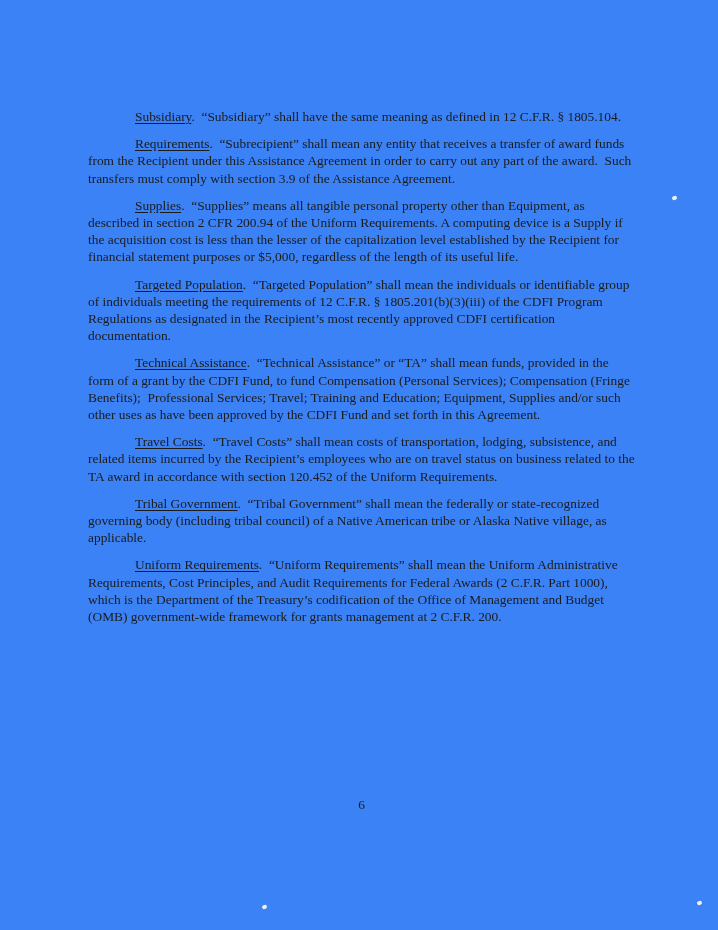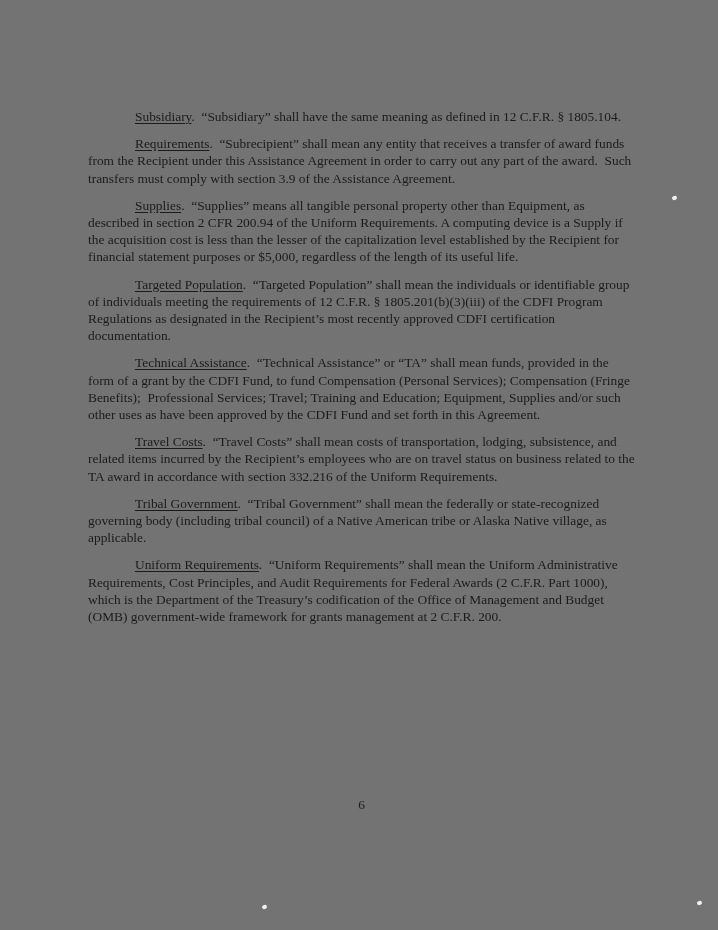--- a/index.html
+++ b/index.html
@@ -4,21 +4,21 @@
 <style>
   html, body {
     margin: 0;
     padding: 0;
     background: #ffffff;
   }
   .page {
     position: relative;
     width: 718px;
     height: 930px;
-    background: #737373;
+    background: #3b82f6;
     overflow: hidden;
     font-family: "Liberation Serif", "DejaVu Serif", serif;
     color: #1b1b1b;
   }
   .content {
     position: absolute;
     left: 88px;
     top: 108px;
     width: 547px;
   }
@@ -56,21 +56,21 @@
 </head>
 <body>
 
 <div class="page">
   <div class="content">
     <p class="def"><span class="term">Subsidiary</span><span>.  “Subsidiary” shall have the same meaning as defined in 12 C.F.R. § 1805.104.</span></p>
     <p class="def"><span class="term">Requirements</span><span>.  “Subrecipient” shall mean any entity that receives a transfer of award funds from the Recipient under this Assistance Agreement in order to carry out any part of the award.  Such transfers must comply with section 3.9 of the Assistance Agreement.</span></p>
     <p class="def"><span class="term">Supplies</span><span>.  “Supplies” means all tangible personal property other than Equipment, as described in section 2 CFR 200.94 of the Uniform Requirements. A computing device is a Supply if the acquisition cost is less than the lesser of the capitalization level established by the Recipient for financial statement purposes or $5,000, regardless of the length of its useful life.</span></p>
     <p class="def"><span class="term">Targeted Population</span><span>.  “Targeted Population” shall mean the individuals or identifiable group of individuals meeting the requirements of 12 C.F.R. § 1805.201(b)(3)(iii) of the CDFI Program Regulations as designated in the Recipient’s most recently approved CDFI certification documentation.</span></p>
     <p class="def"><span class="term">Technical Assistance</span><span>.  “Technical Assistance” or “TA” shall mean funds, provided in the form of a grant by the CDFI Fund, to fund Compensation (Personal Services); Compensation (Fringe Benefits);  Professional Services; Travel; Training and Education; Equipment, Supplies and/or such other uses as have been approved by the CDFI Fund and set forth in this Agreement.</span></p>
-    <p class="def"><span class="term">Travel Costs</span><span>.  “Travel Costs” shall mean costs of transportation, lodging, subsistence, and related items incurred by the Recipient’s employees who are on travel status on business related to the TA award in accordance with section 332.216 of the Uniform Requirements.</span></p>
+    <p class="def"><span class="term">Travel Costs</span><span>.  “Travel Costs” shall mean costs of transportation, lodging, subsistence, and related items incurred by the Recipient’s employees who are on travel status on business related to the TA award in accordance with section 120.452 of the Uniform Requirements.</span></p>
     <p class="def"><span class="term">Tribal Government</span><span>.  “Tribal Government” shall mean the federally or state-recognized governing body (including tribal council) of a Native American tribe or Alaska Native village, as applicable.</span></p>
     <p class="def"><span class="term">Uniform Requirements</span><span>.  “Uniform Requirements” shall mean the Uniform Administrative Requirements, Cost Principles, and Audit Requirements for Federal Awards (2 C.F.R. Part 1000), which is the Department of the Treasury’s codification of the Office of Management and Budget (OMB) government-wide framework for grants management at 2 C.F.R. 200.</span></p>
   </div>
   <div class="page-number">6</div>
   <div>
       <div class="speck" style="left: 672px; top: 196px;"></div>
       <div class="speck" style="left: 262px; top: 905px;"></div>
       <div class="speck" style="left: 697px; top: 901px;"></div>
     </div>
 </div>

